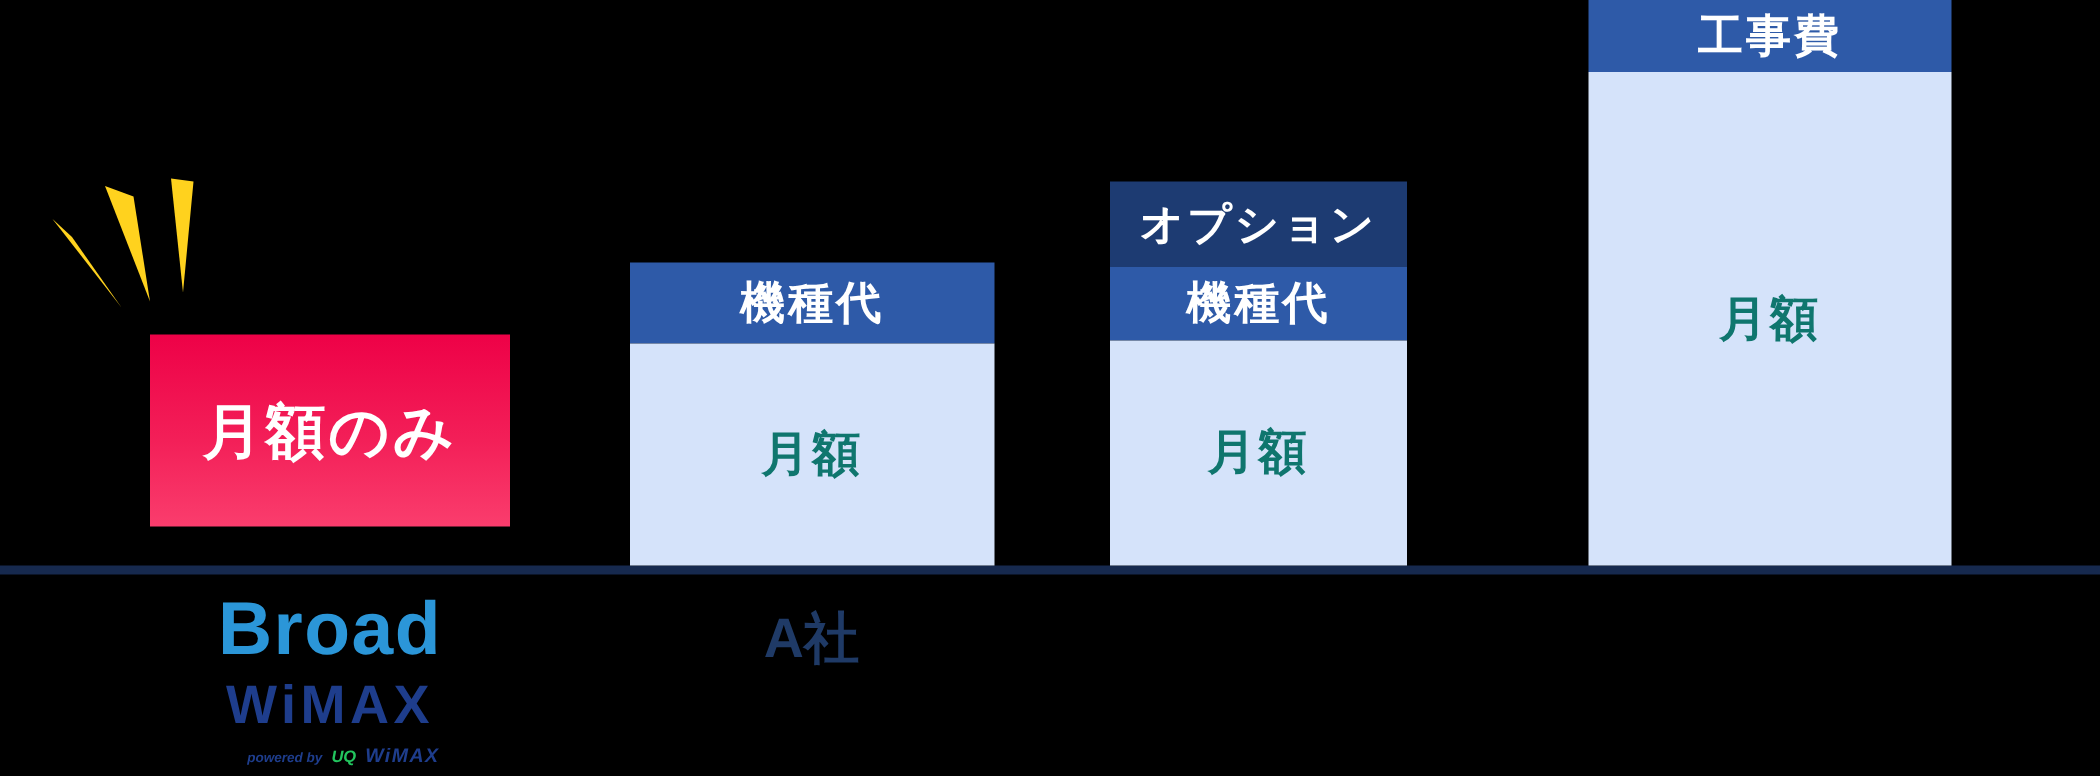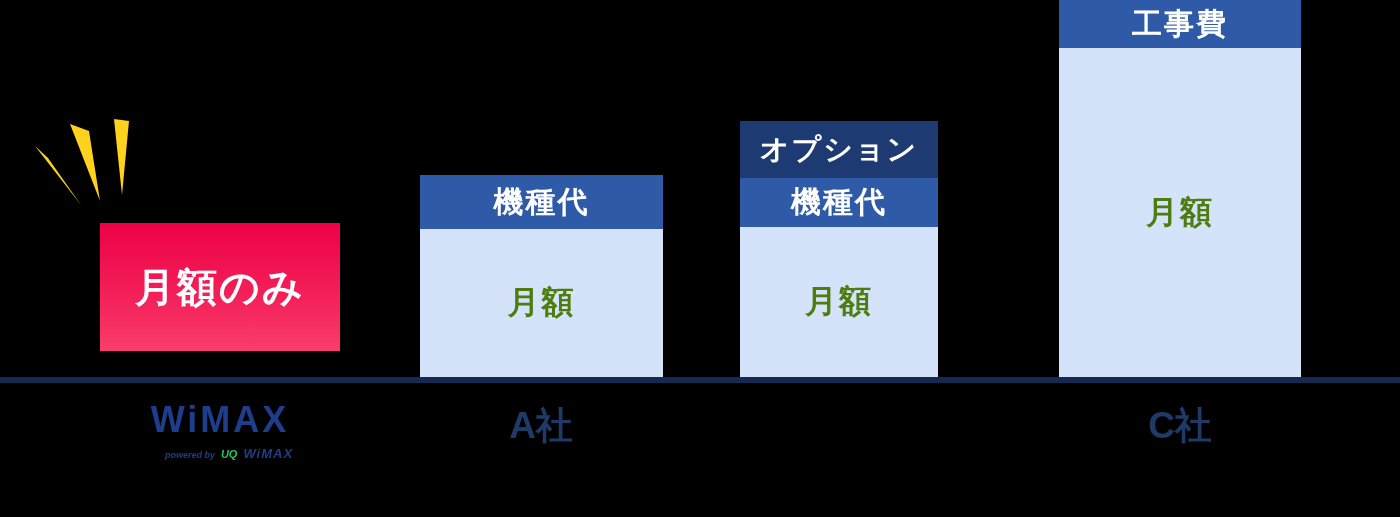--- a/index.html
+++ b/index.html
@@ -12,21 +12,21 @@
 
   
   .bar{position:absolute;display:flex;flex-direction:column;z-index:2;}
   .seg{display:flex;align-items:center;justify-content:center;font-weight:bold;}
   .seg-red{
     flex:1;background:linear-gradient(180deg,#EE0147 0%,#F31F58 55%,#FA3D6D 100%);
     color:#ffffff;font-size:40px;letter-spacing:2px;
   }
   .seg-navy{background:#1D3B72;color:#ffffff;font-size:29px;letter-spacing:2px;}
   .seg-mid{background:#2E5AA8;color:#ffffff;font-size:30px;letter-spacing:2px;}
-  .seg-light{flex:1;background:#D5E3FA;color:#4d7c0f;font-size:32px;letter-spacing:2px;}
+  .seg-light{flex:1;background:#D5E3FA;color:#0f766e;font-size:32px;letter-spacing:2px;}
 
   .bar-broad{left:100px;top:223px;width:240px;height:128px;}
   .bar-a{left:420px;top:175px;width:243px;height:202px;}
   .bar-a .seg-mid{height:54px;}
   .bar-b{left:740px;top:121px;width:198px;height:256px;}
   .bar-b .seg-navy{height:57px;}
   .bar-b .seg-mid{height:49px;}
   .bar-c{left:1059px;top:0px;width:242px;height:377px;}
   .bar-c .seg-mid{height:48px;}
 
@@ -98,23 +98,23 @@
   <div class="bar bar-c">
     <div class="seg seg-mid">
       <span>工事費</span>
     </div>
     <div class="seg seg-light">
       <span>月額</span>
     </div>
   </div>
 
   <div class="xlabel xlabel-a">A社</div>
-  <div class="xlabel xlabel-c">C社</div>
 
   <div class="logo">
+    <div class="logo-broad">Broad</div>
     <div class="logo-wimax">WiMAX</div>
     <div class="logo-powered">
       <span class="pb">powered by</span>
       <span class="uq">UQ</span>
       <span class="uqw">WiMAX</span>
     </div>
   </div>
 
 </div>
 

